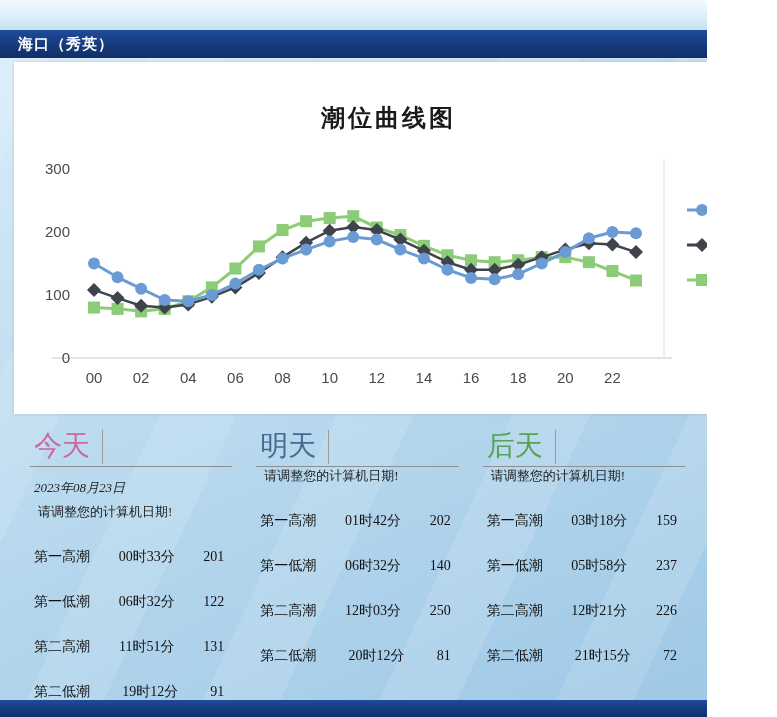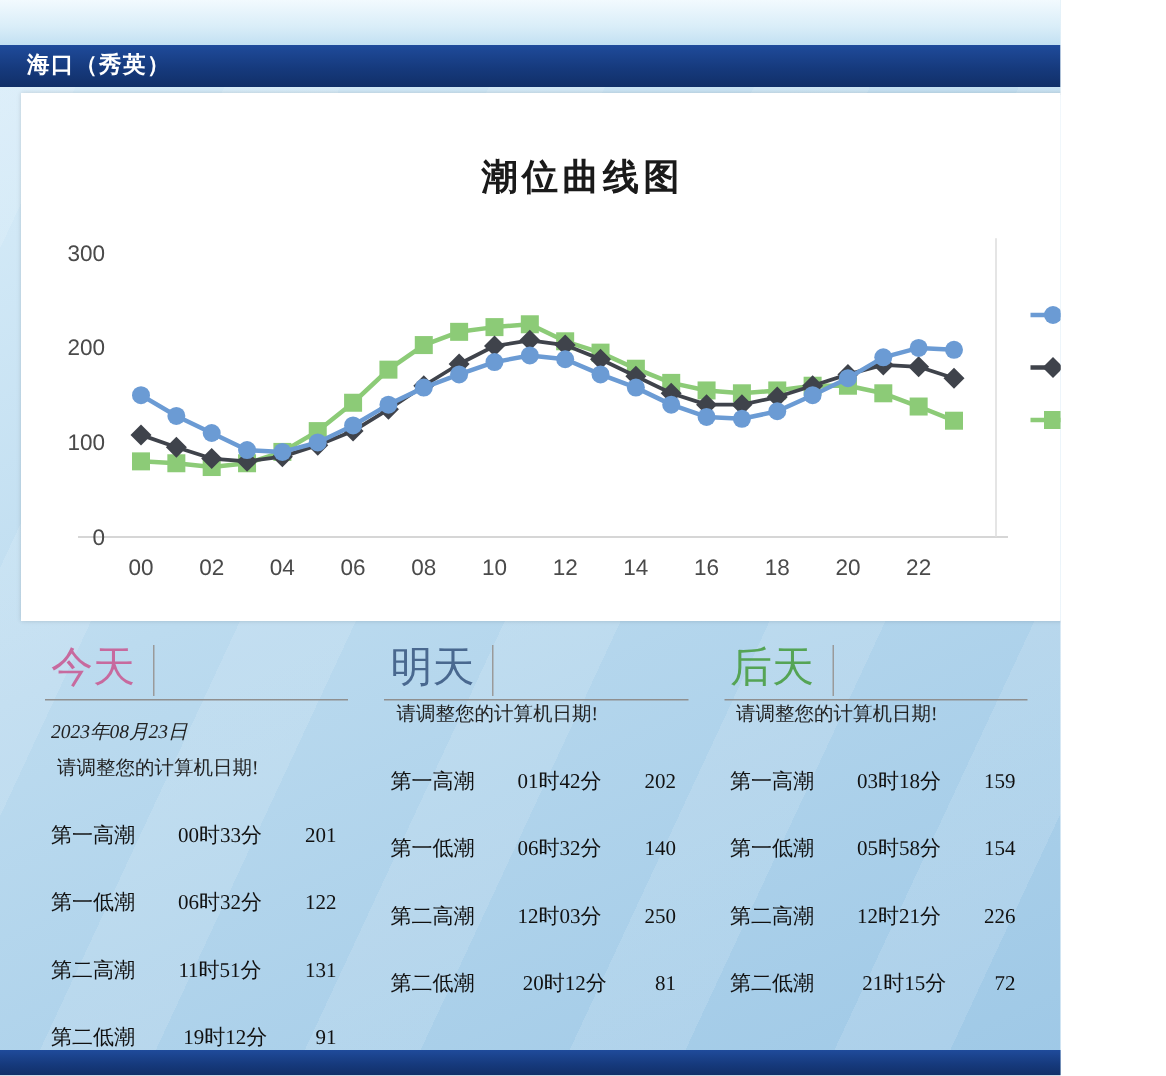--- a/index.html
+++ b/index.html
@@ -275,21 +275,21 @@
         </div>
         <div class="day-notice">请调整您的计算机日期!</div>
         <div class="tide-row">
           <span>第一高潮</span>
           <span>03时18分</span>
           <span>159</span>
         </div>
         <div class="tide-row">
           <span>第一低潮</span>
           <span>05时58分</span>
-          <span>154</span>
+          <span>237</span>
         </div>
         <div class="tide-row">
           <span>第二高潮</span>
           <span>12时21分</span>
           <span>226</span>
         </div>
         <div class="tide-row">
           <span>第二低潮</span>
           <span>21时15分</span>
           <span>72</span>

